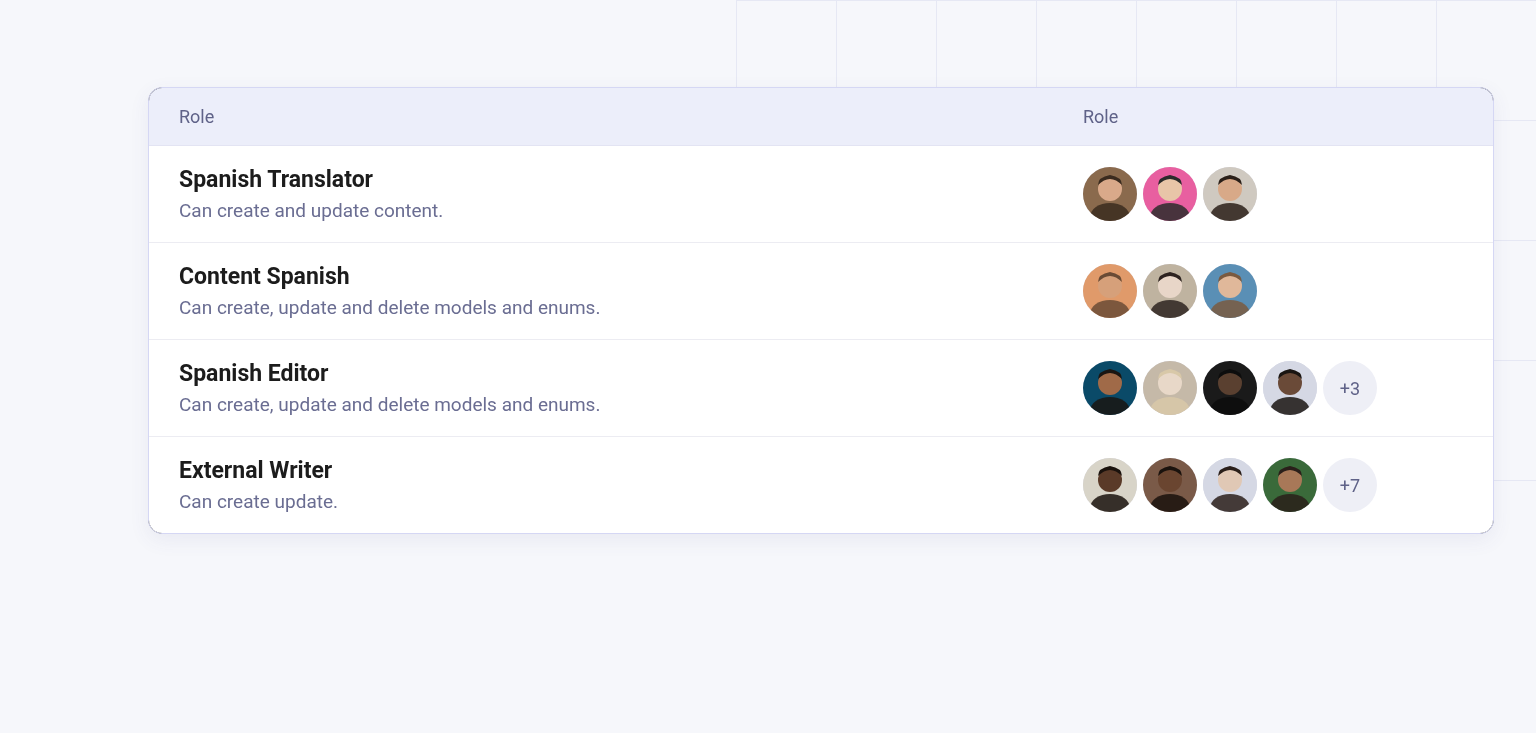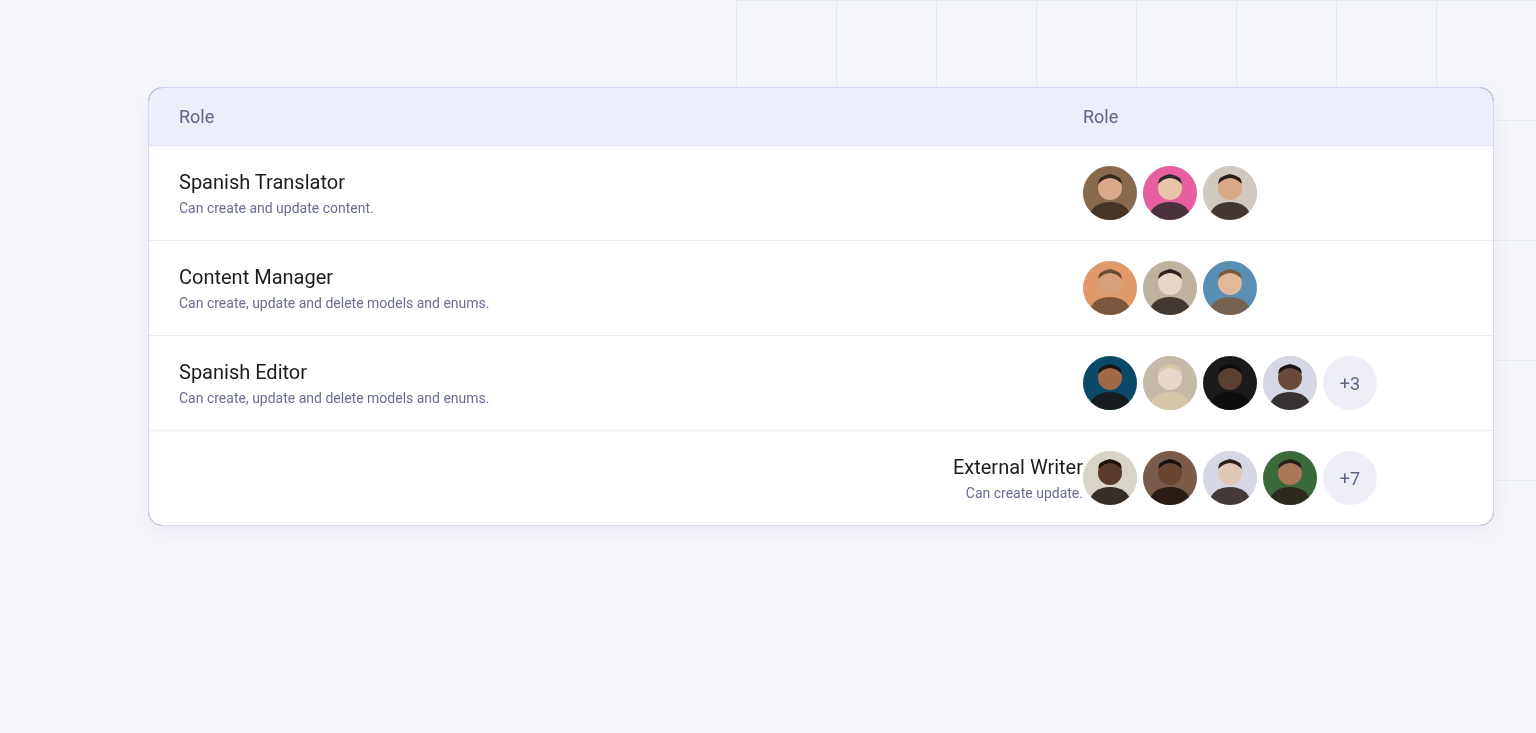--- a/index.html
+++ b/index.html
@@ -47,29 +47,29 @@
       color: #5f6288;
       font-weight: 400;
     }
     .row {
       display: flex;
       align-items: center;
       padding: 20px 30px;
       border-bottom: 1px solid #ececf2;
       background: #fff;
     }
-    .row:last-child { border-bottom: none; text-align: right; }
+    .row:last-child { border-bottom: none; }
     .role-title {
-      font-size: 20px;
+      font-size: 23px;
       color: #1c1c1c;
-      font-weight: 400;
+      font-weight: 700;
       margin-bottom: 6px;
     }
     .role-desc {
-      font-size: 14px;
+      font-size: 19px;
       color: #6a6d92;
       font-weight: 400;
     }
     .avatars {
       display: flex;
       align-items: center;
     }
     .avatar {
       width: 54px;
       height: 54px;
@@ -154,21 +154,21 @@
     <ellipse cx="27" cy="50" rx="20" ry="14" fill="#2a1f18" opacity="0.85"></ellipse>
     <circle cx="27" cy="22" r="12" fill="#d8a988"></circle>
     <path d="M15 18 Q27 6 39 18 Q39 10 27 8 Q15 10 15 18 Z" fill="#2a1f18"></path>
   </svg>
             </div>
           </div>
         </div>
       </div>
       <div class="row">
         <div class="col-role">
-          <div class="role-title">Content Manager</div>
+          <div class="role-title">Content Spanish</div>
           <div class="role-desc">Can create, update and delete models and enums.</div>
         </div>
         <div class="col-user">
           <div class="avatars">
             <div class="avatar">
               <svg viewBox="0 0 54 54" xmlns="http://www.w3.org/2000/svg">
     <rect width="54" height="54" fill="#e09a6a"></rect>
     <ellipse cx="27" cy="50" rx="20" ry="14" fill="#6a4b35" opacity="0.85"></ellipse>
     <circle cx="27" cy="22" r="12" fill="#d6a07a"></circle>
     <path d="M15 18 Q27 6 39 18 Q39 10 27 8 Q15 10 15 18 Z" fill="#6a4b35"></path>

